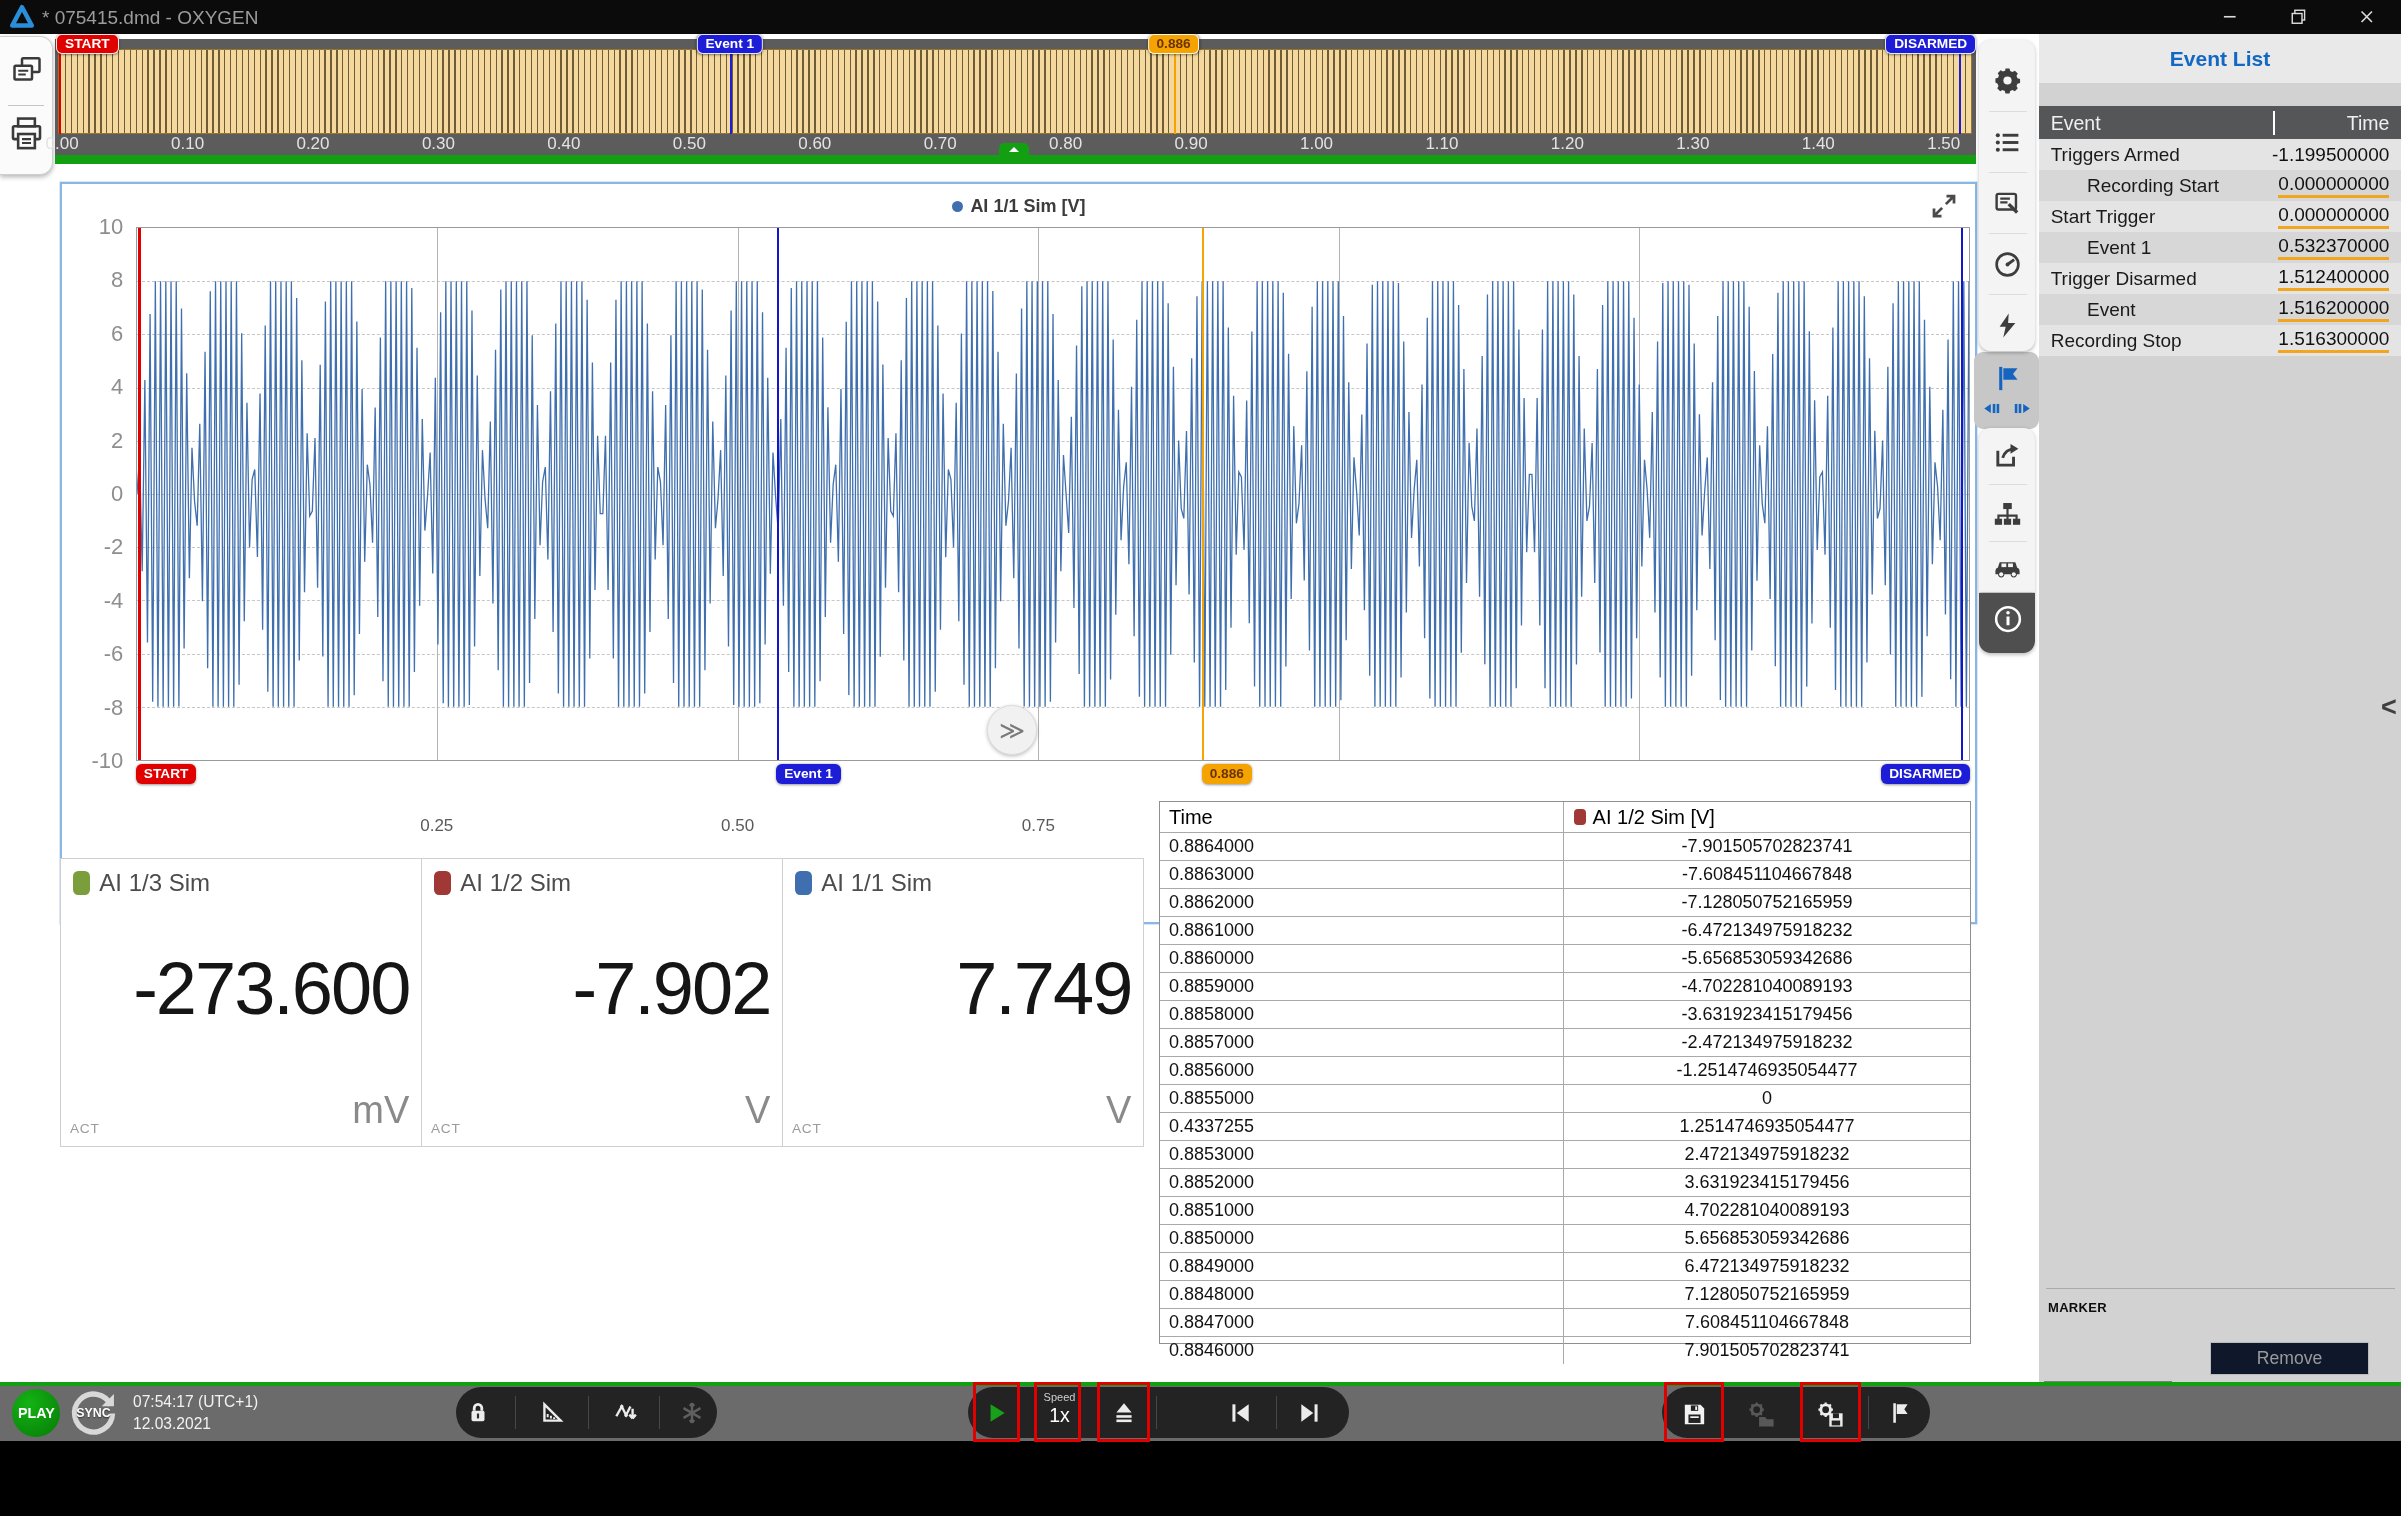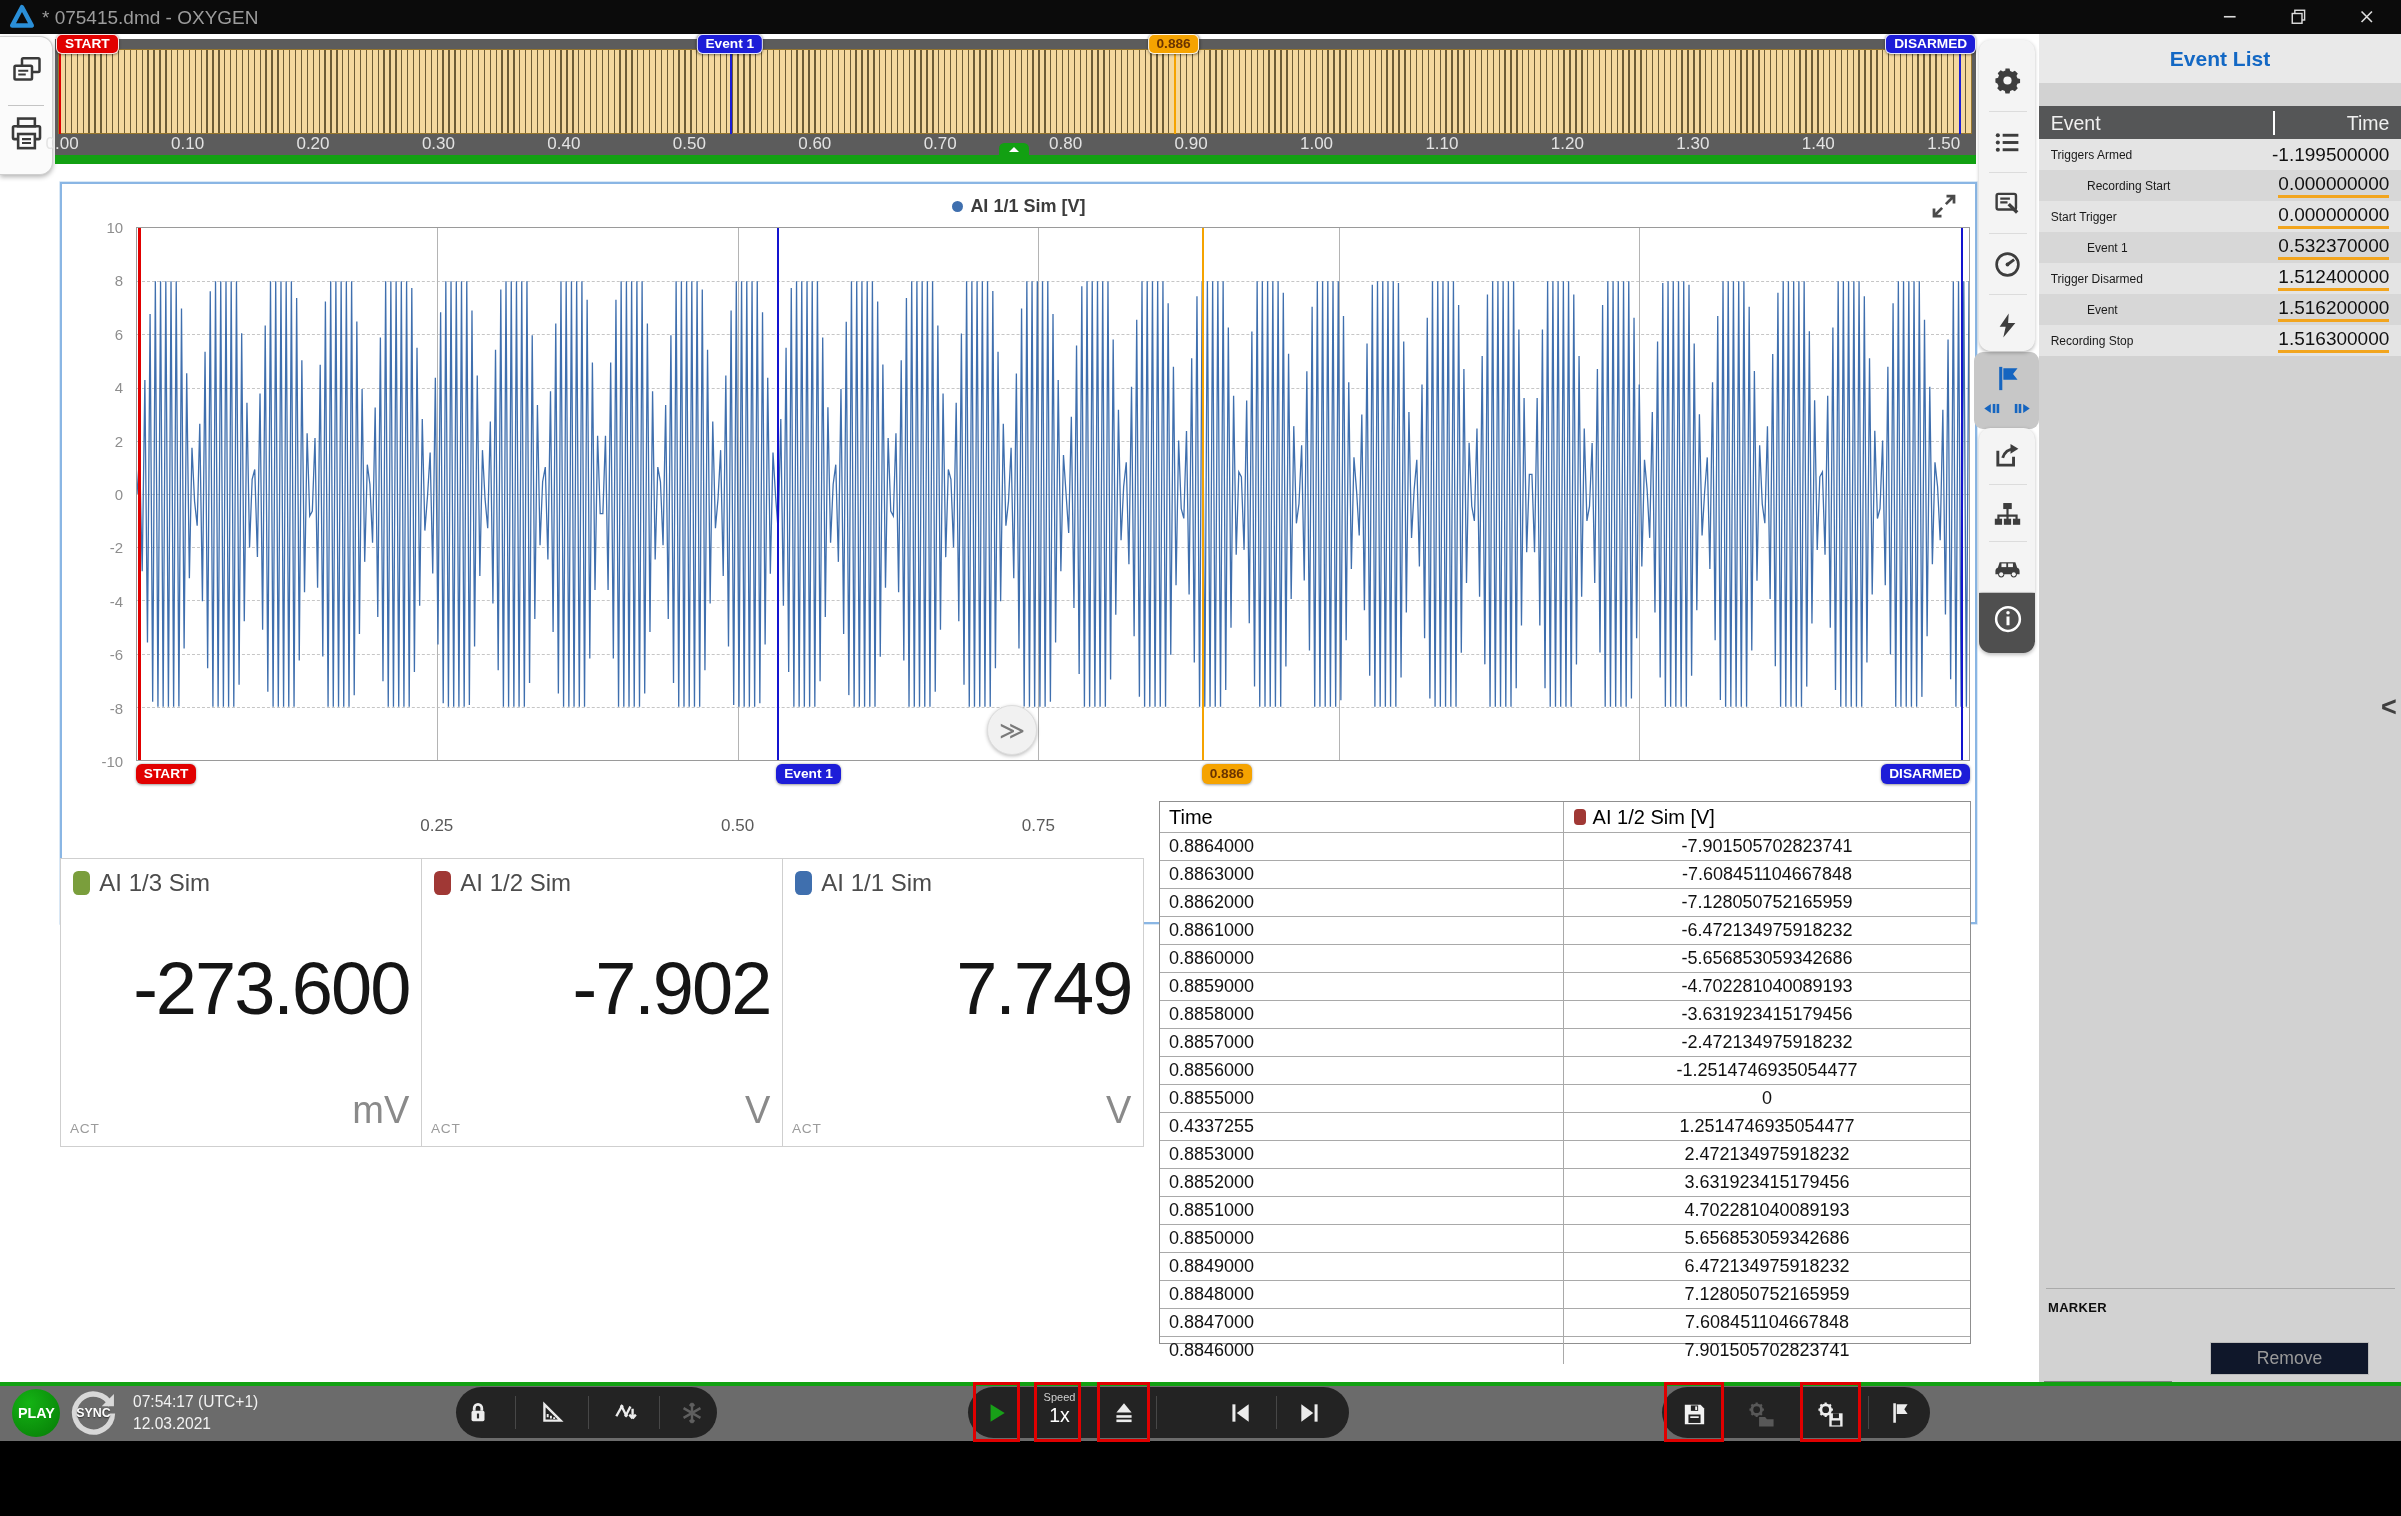--- a/index.html
+++ b/index.html
@@ -25,21 +25,21 @@
 
   
   .chart{position:absolute;left:60px;top:182px;width:1917px;height:742px;background:#fff;border:2.6px solid #8ab6e4;box-sizing:border-box;box-shadow:0 0 0 0.7px #c9def2;}
   .chart-title{position:absolute;left:0;top:11.7px;width:100%;display:flex;align-items:center;justify-content:center;gap:7.8px;}
   .chart-title .lg-dot{width:11px;height:11px;border-radius:50%;}
   .chart-title .t{font-size:18px;font-weight:bold;color:#3c3c3c;}
   .plot{position:absolute;left:74px;top:43px;width:1834px;height:534px;border:0.7px solid #9a9a9a;box-sizing:border-box;}
   .grid-h{position:absolute;left:0;right:0;border-top:1.3px dashed #c6c6c6;}
   .grid-v{position:absolute;top:0;bottom:0;border-left:1.3px solid #b4b4b4;}
   .y-labels{position:absolute;left:13px;top:43px;width:56px;height:534px;}
-  .y-tick{position:absolute;right:7.8px;transform:translateY(-50%);color:#8e8e8e;font-size:15px;}
+  .y-tick{position:absolute;right:7.8px;transform:translateY(-50%);color:#8e8e8e;font-size:22px;}
   .x-labels{position:absolute;left:74px;top:581px;width:1834px;height:23.4px;}
   .x-tick{position:absolute;transform:translateX(-50%);color:#5a5a5a;font-size:17px;top:2.6px;margin-top:48px;}
   .cursor-line{position:absolute;top:0;bottom:0;width:2.6px;}
   .pill-row{position:absolute;left:74px;top:580px;width:1834px;height:22px;}
   .ch-pill{position:absolute;top:0;height:19.5px;line-height:19.5px;padding:0 7.8px;border-radius:5.9px;font-size:13.7px;font-weight:bold;box-shadow:0 0.7px 2.6px rgba(0,0,0,.4);white-space:nowrap;}
   .more-btn{position:absolute;left:925px;top:521px;width:48px;height:48px;border-radius:50%;background:#f1f1f1;border:0.7px solid #ddd;box-shadow:0 1.3px 3.9px rgba(0,0,0,.25);display:flex;align-items:center;justify-content:center;font-size:25px;color:#7a7a7a;}
   .expand-ic{position:absolute;right:15.6px;top:6.5px;}
 
   
   .tiles{position:absolute;left:60px;top:858px;width:1084px;height:289px;display:flex;border:1.3px solid #cfcfcf;box-sizing:border-box;background:#fff;}
@@ -72,21 +72,21 @@
   
   .epanel{position:absolute;left:2039px;top:34px;width:362px;height:1348px;background:#d2d2d2;}
   .ep-top{position:absolute;left:0;top:0;width:100%;height:49px;background:#e9e9e9;display:flex;align-items:center;justify-content:center;}
   .ep-title{font-size:21px;font-weight:bold;color:#1368c4;}
   .ep-head{position:absolute;left:0;top:72px;width:100%;height:34px;background:#555657;display:flex;align-items:center;justify-content:space-between;padding:0 11.7px;box-sizing:border-box;}
   .ep-head .h{font-size:19.5px;color:#f0f0f0;}
   .ep-hdiv{position:absolute;left:234px;top:5.2px;width:2px;height:23.4px;background:#fff;}
   .event-rows{position:absolute;left:0;top:105px;width:100%;}
   .erow{position:relative;height:31px;display:flex;align-items:center;justify-content:space-between;padding:0 11.7px;box-sizing:border-box;background:#e4e4e4;}
   .erow.alt{background:#d7d7d7;padding-left:48px;}
-  .ename{font-size:12px;color:#1a1a1a;}
+  .ename{font-size:19px;color:#1a1a1a;}
   .etime{font-size:19px;color:#111;}
   .etime.u{border-bottom:3.3px solid #f2a51e;padding-bottom:0.7px;}
   .ep-divider{position:absolute;left:6.5px;top:1254px;width:349px;height:1.3px;background:#aaa;}
   .ep-marker{position:absolute;left:9px;top:1266px;font-size:13px;font-weight:bold;color:#0e0e0e;letter-spacing:0.3px;}
   .ep-btn{position:absolute;top:1308px;height:33px;display:flex;align-items:center;justify-content:center;font-size:17.6px;box-sizing:border-box;}
   .ep-add{left:5.2px;width:128px;background:#f2f2f2;border:1.3px solid #7f7f7f;color:#111;margin-top:39px;}
   .ep-remove{left:171px;width:159px;background:#0f172a;border:0.7px solid #bbb;color:#9a9a9a;}
   .edge-chevron{position:absolute;left:2381px;top:692px;font-size:27px;color:#3f3f3f;font-weight:bold;}
 
   

